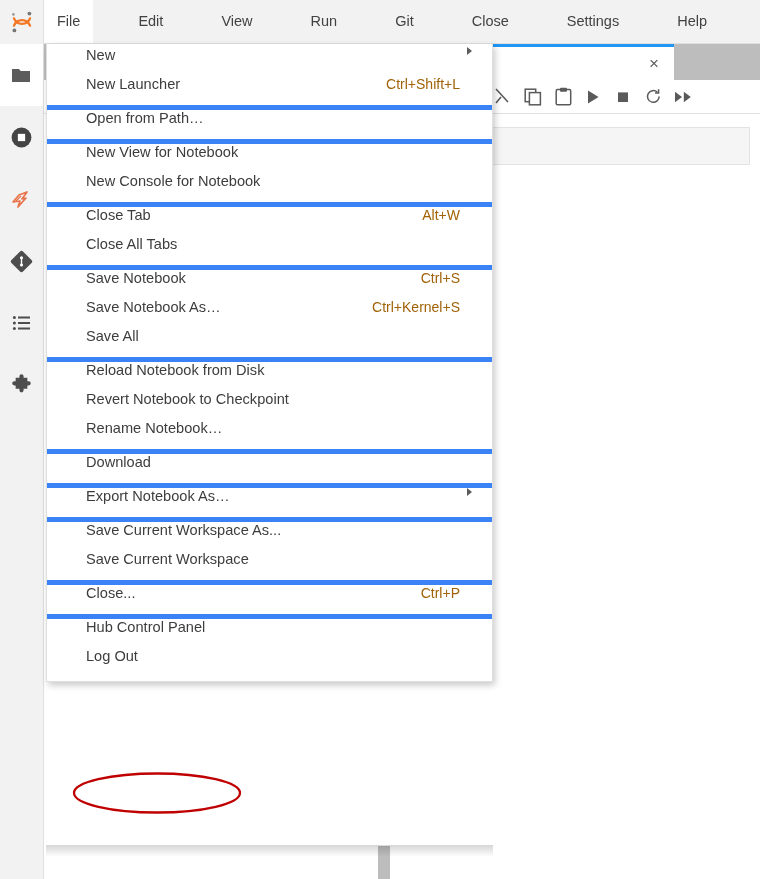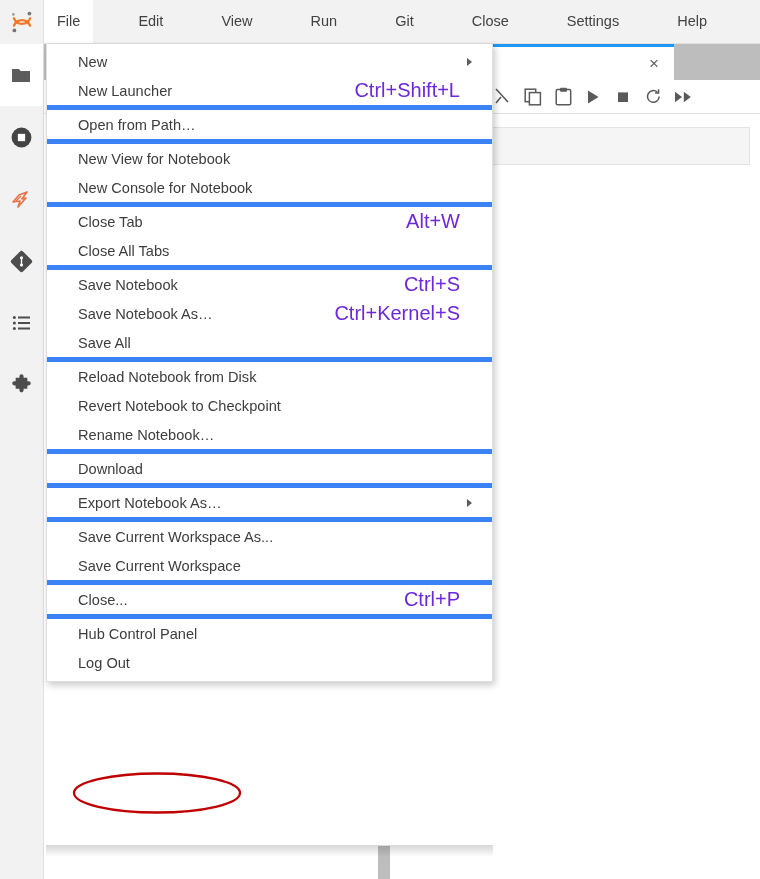--- a/index.html
+++ b/index.html
@@ -129,32 +129,32 @@
     width: 447px;
     background: #ffffff;
     border: 1px solid #e0e0e0;
     border-top: none;
     box-shadow: 2px 3px 7px rgba(0,0,0,0.22);
     z-index: 60;
     padding: 3px 0 4px 0;
   }
   .dd-group + .dd-group { border-top: 5px solid #3b82f6; }
   .dd-item {
-    display: flex; align-items: center;
+    display: flex; 
     height: 29px;
-    padding: 0 16px 0 31px;
+    padding: 0 16px 0 39px;
     font-size: 14.6px;
     color: #3d3d3d;
     cursor: default;
     position: relative;
   }
   .dd-label { flex: 1; white-space: nowrap; }
   .dd-short {
-    color: #6d28d9;
-    font-size: 20px;
+    color: #a16207;
+    font-size: 14px;
     padding-right: 16px;
     white-space: nowrap;
   }
   .dd-caret {
     position: absolute; right: 20px;
     width: 0; height: 0;
     border-left: 5px solid #5c5c5c;
     border-top: 4px solid transparent;
     border-bottom: 4px solid transparent;
   }

